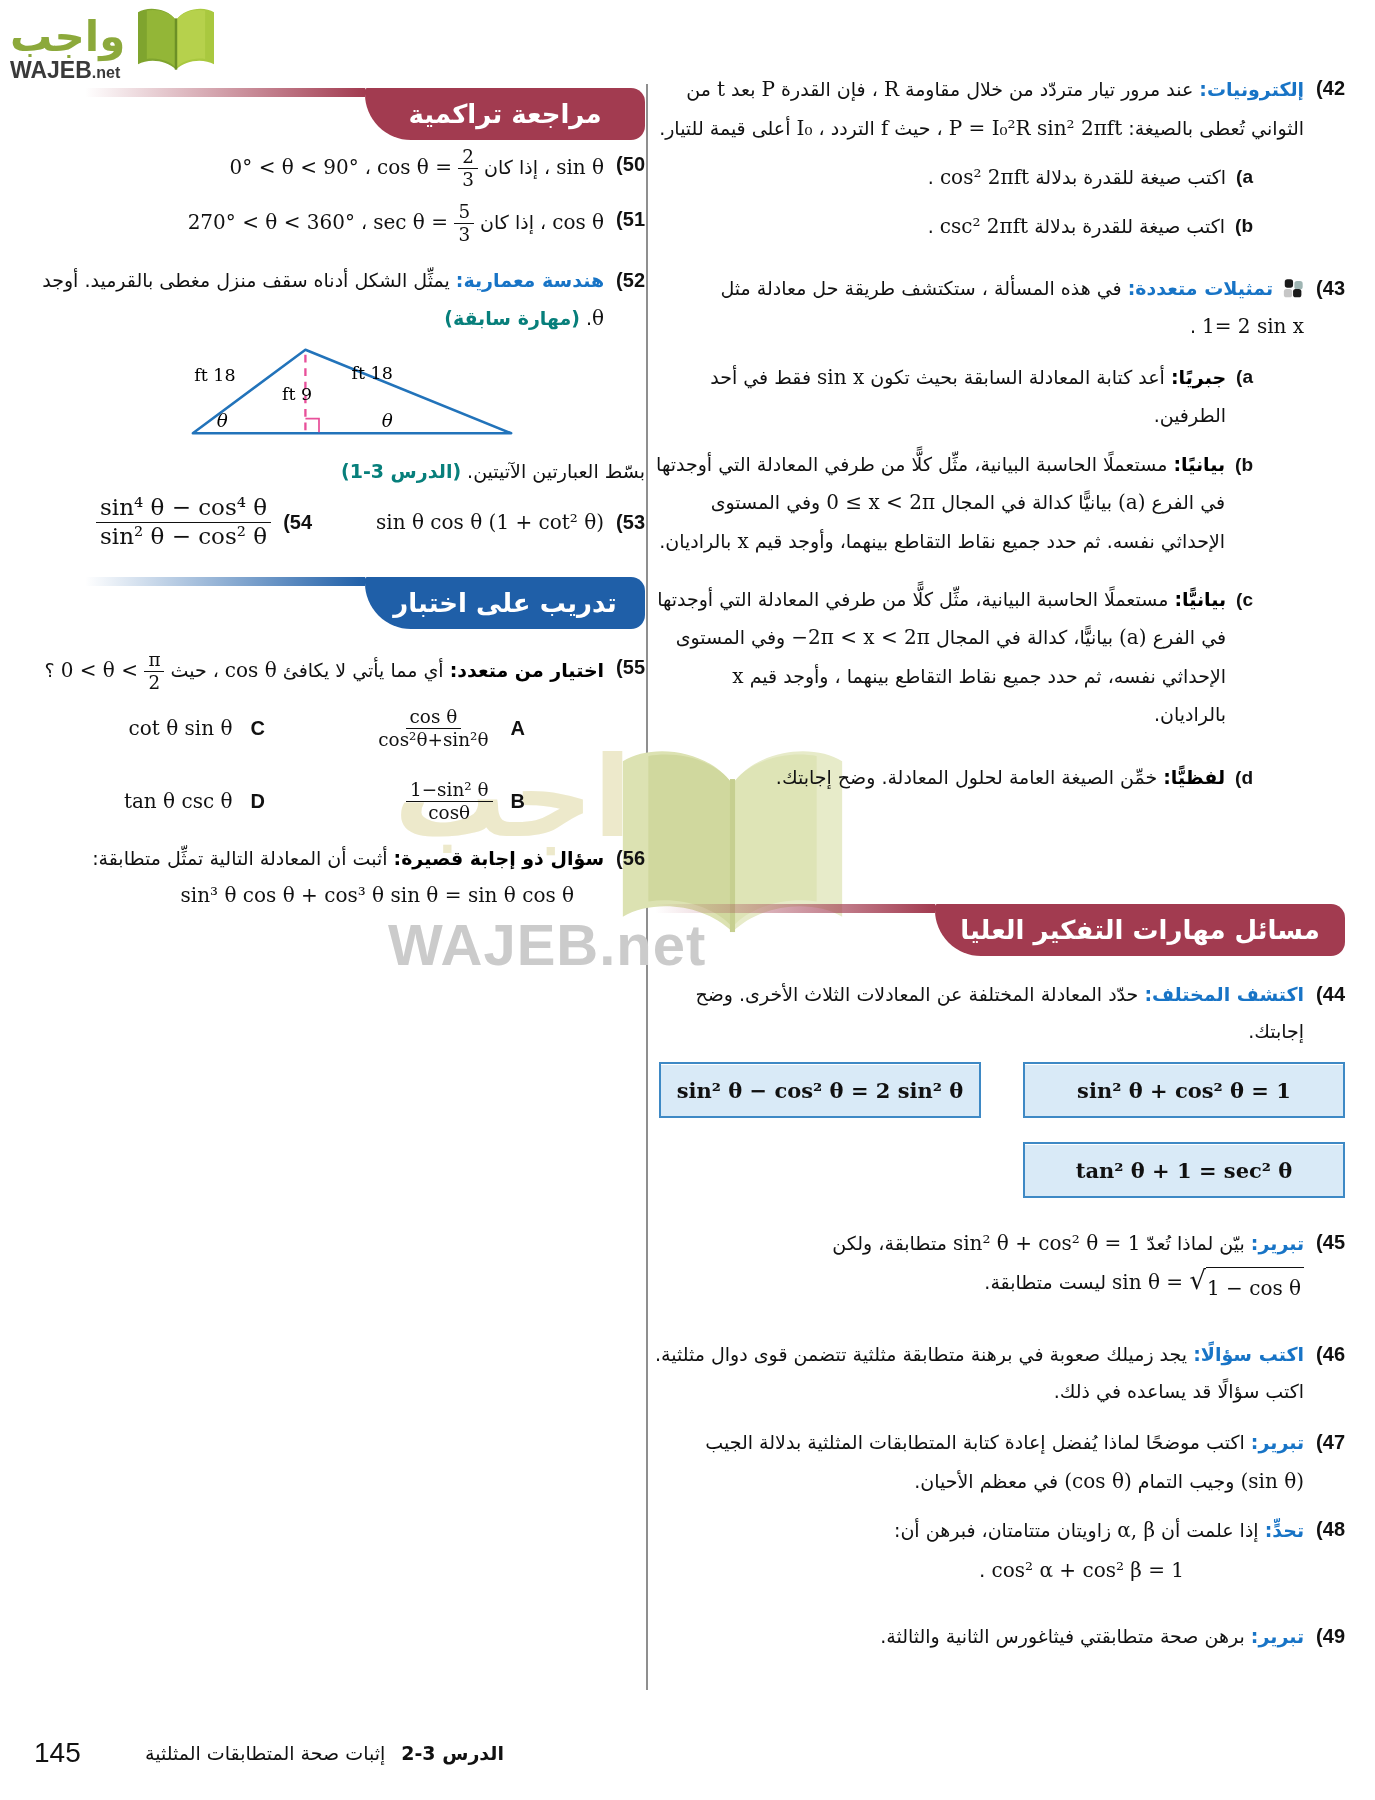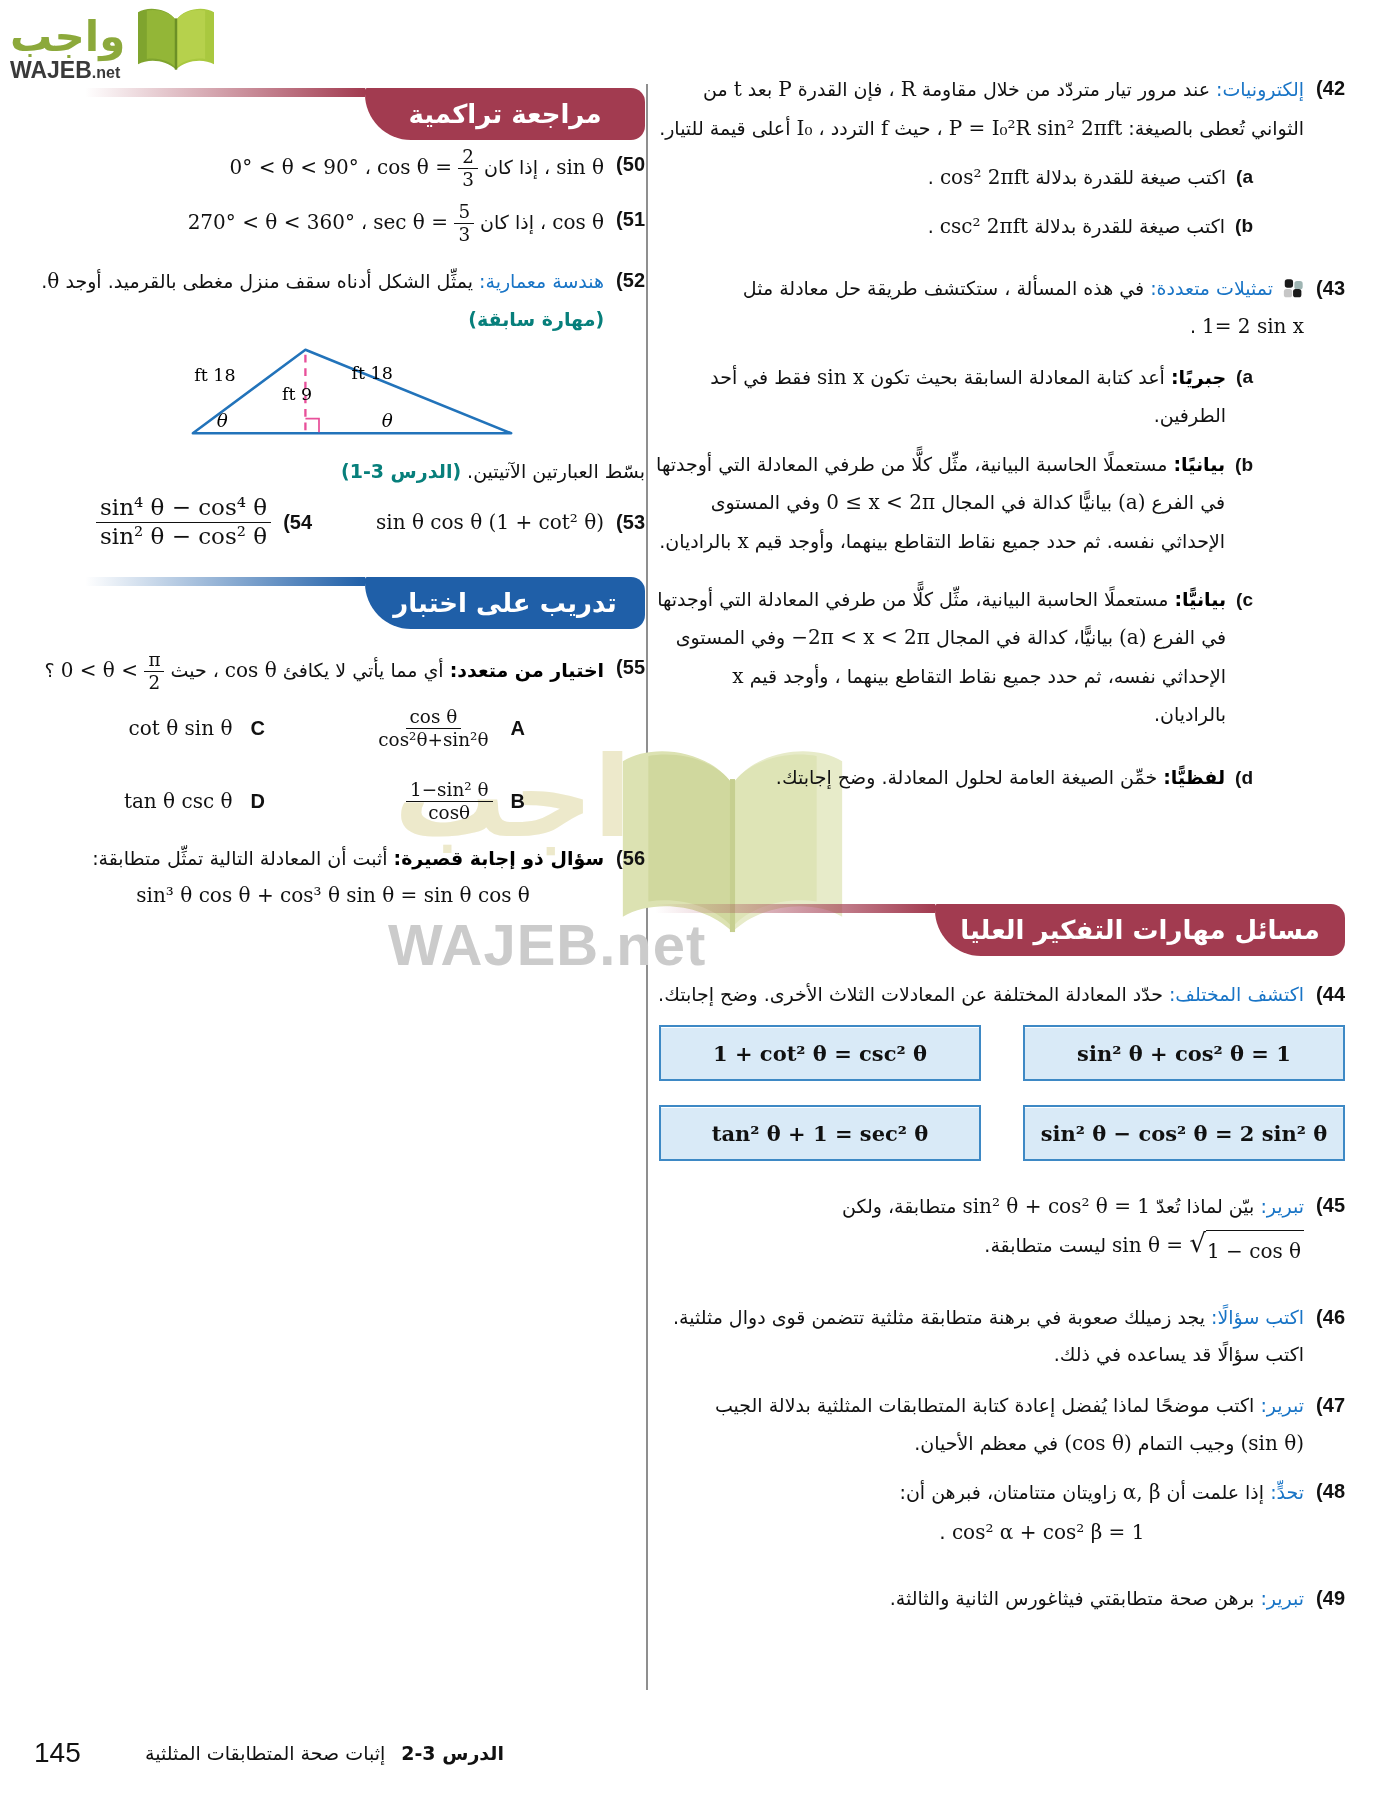--- a/index.html
+++ b/index.html
@@ -46,37 +46,37 @@
   .banner.maroon .box{background:var(--maroon)}
   .banner.maroon .tail{background:linear-gradient(to left,var(--maroon),rgba(162,59,80,0))}
   .banner.blue .box{background:var(--blueban)}
   .banner.blue .tail{background:linear-gradient(to left,var(--blueban),rgba(31,95,168,0))}
 
   
   .line, .ptext{font-size:19px;line-height:1.95;text-align:right}
   .prob{display:flex;gap:12px;align-items:flex-start}
   .pnum{font-family:"Liberation Sans",sans-serif;font-weight:bold;font-size:20px;direction:ltr;
         white-space:nowrap;line-height:1.85;flex:0 0 auto}
-  .kw{font-weight:normal;color:var(--kwblue)}
+  .kw{font-weight:bold;color:var(--kwblue)}
   .kwb{font-weight:bold;color:#000}
   .ref{color:var(--teal);font-weight:bold}
   .m{font-family:"DejaVu Serif",serif;font-size:20px;unicode-bidi:isolate;white-space:nowrap}
   .mg{font-family:"DejaVu Serif",serif;font-size:20px;unicode-bidi:isolate;white-space:nowrap}
   .sub{display:flex;gap:10px;margin:10px 92px 0 0;align-items:flex-start}
   .slet{font-family:"Liberation Sans",sans-serif;font-weight:bold;font-size:19px;direction:ltr;line-height:1.95;flex:0 0 auto}
 
   .frac{display:inline-flex;flex-direction:column;align-items:center;direction:ltr;
         font-family:"DejaVu Serif",serif;font-size:0.92em;line-height:1.2;vertical-align:middle;text-align:center}
   .fr-n{border-bottom:1.5px solid #111;padding:0 4px}
   .fr-d{padding:0 4px}
   .sqrt{display:inline-flex;align-items:stretch;direction:ltr;font-family:"DejaVu Serif",serif}
   .sqrt .rs{font-size:1.3em;line-height:1}
   .sqrt .rc{border-top:1.6px solid #111;padding:1px 3px 0 1px}
 
-  .eqline{text-align:center;font-size:20px;margin:4px 120px 0 0;line-height:1.6}
+  .eqline{font-size:20px;margin:4px 120px 0 0;line-height:1.6}
 
   
   .eqgrid{display:grid;grid-template-columns:322px 322px;gap:24px 42px;margin-top:12px}
   .eqbox{height:56px;border:2.5px solid var(--boxborder);background:var(--boxfill);
          display:flex;align-items:center;justify-content:center;direction:ltr;
          font-family:"DejaVu Serif",serif;font-size:21px;font-weight:bold;box-shadow:inset 0 1px 0 #fff}
 
   
   .fig{display:block;width:330px;margin:4px 128px 0 auto}
 
@@ -195,21 +195,20 @@
     <div class="prob mt20">
       <span class="pnum">(44</span>
       <div class="ptext">
         <span class="kw">اكتشف المختلف:</span>
         <span>حدّد المعادلة المختلفة عن المعادلات الثلاث الأخرى. وضح إجابتك.</span>
       </div>
     </div>
 
     <div class="eqgrid">
       <div class="eqbox">sin² θ + cos² θ = 1</div>
-      <div class="eqbox">1 + cot² θ = csc² θ</div>
       <div class="eqbox">sin² θ − cos² θ = 2 sin² θ</div>
       <div class="eqbox">tan² θ + 1 = sec² θ</div>
     </div>
 
     <div class="prob mt26">
       <span class="pnum">(45</span>
       <div class="ptext">
         <span class="kw">تبرير:</span>
         <span>بيّن لماذا تُعدّ <span class="m" dir="ltr">sin² θ + cos² θ = 1</span> متطابقة، ولكن <span class="mg" dir="ltr"><span class="m" dir="ltr">sin θ = </span><span class="sqrt" dir="ltr">
                 <span class="rs">√</span>

